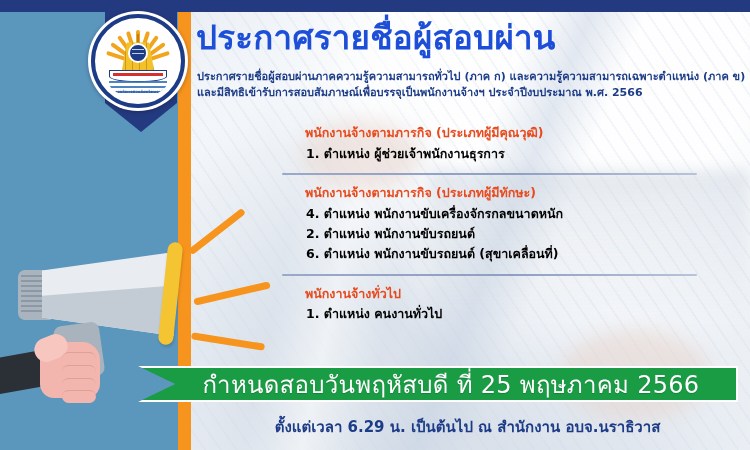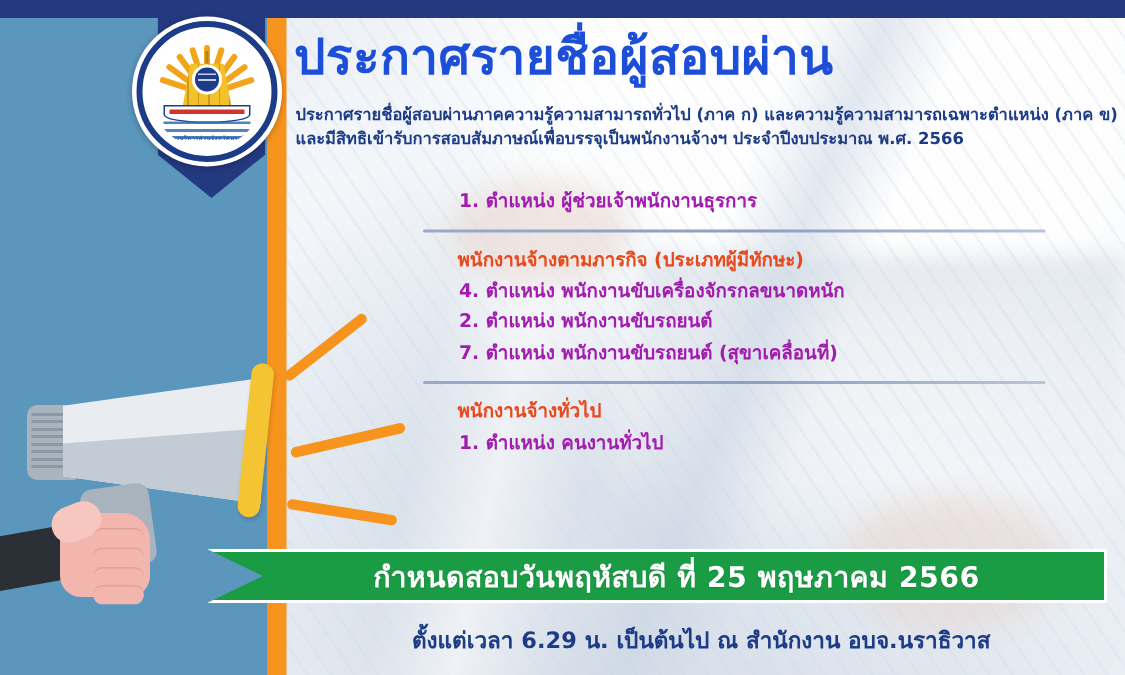--- a/index.html
+++ b/index.html
@@ -69,21 +69,21 @@
   .title { position:absolute; left:196px; top:20px; width:545px;
     font-size:33px; font-weight:bold; color:#1d4ed8; letter-spacing:.3px; line-height:1.12; }
   .subtitle { position:absolute; left:197px; width:552px; font-size:11px; font-weight:bold;
     color:#1d3c87; line-height:1.42; }
   .sub1 { top:69px; } .sub2 { top:85px; }
 
   
   .sections { position:absolute; left:305px; top:124px; width:420px; }
   .sec { position:relative; }
   .sec-head { font-size:12.5px; font-weight:bold; color:#e8491d; line-height:1.5; margin-bottom:1px; }
-  .sec-item { font-size:12.5px; font-weight:bold; color:#a21caf; line-height:1.62; padding-left:1px; }
+  .sec-item { font-size:12.5px; font-weight:bold; color:#000000; line-height:1.62; padding-left:1px; }
   .divider { height:2px; width:415px; margin:9px 0 9px -23px;
     background:linear-gradient(90deg,#9aa9c9 0%,#8f9fc2 55%,#b9c4da 100%); border-radius:1px; }
 
   
   .mega { position:absolute; left:4px; top:236px; width:210px; height:170px; }
   .mega .body { position:absolute; left:38px; top:16px; width:132px; height:84px; background:#e9edf1;
     clip-path:polygon(0 22%,100% 0,100% 100%,0 78%); }
   .mega .body-lo { position:absolute; left:38px; top:16px; width:132px; height:84px; background:#c3ccd4;
     clip-path:polygon(0 52%,100% 40%,100% 100%,0 78%); }
   .mega .rim { position:absolute; left:159px; top:6px; width:15px; height:103px; background:#f5c433;
@@ -109,21 +109,21 @@
   .ray { position:absolute; height:7px; background:#f7941e; border-radius:4px; }
   .ray1 { left:183px; top:228px; width:68px; transform:rotate(-38deg); }
   .ray2 { left:193px; top:290px; width:78px; transform:rotate(-13deg); }
   .ray3 { left:191px; top:338px; width:74px; transform:rotate(9deg); }
 
   
   .ribbon { position:absolute; left:138px; top:366px; width:600px; height:36px; background:#1a9c45;
     border:2px solid #ffffff;
     clip-path:polygon(0 0,100% 0,100% 100%,0 100%,6.2% 50%);
     display:flex; align-items:center; justify-content:center; }
-  .ribbon span { font-size:19px; font-weight:bold; color:#ffffff; letter-spacing:.3px;
+  .ribbon span { font-size:24px; font-weight:normal; color:#ffffff; letter-spacing:.3px;
     padding-left:26px; text-shadow:0 1px 1px rgba(0,0,0,0.18); }
 
   
   .footer { position:absolute; left:190px; top:415px; width:555px; text-align:center;
     font-size:15px; font-weight:bold; color:#1d3c87; }
 </style>
 </head>
 <body>
 
 <div class="poster">
@@ -162,30 +162,31 @@
     </div>
   </div>
 
   <div class="title">ประกาศรายชื่อผู้สอบผ่าน</div>
   <div class="subtitle sub1">ประกาศรายชื่อผู้สอบผ่านภาคความรู้ความสามารถทั่วไป (ภาค ก) และความรู้ความสามารถเฉพาะตำแหน่ง (ภาค ข)</div>
   <div class="subtitle sub2">และมีสิทธิเข้ารับการสอบสัมภาษณ์เพื่อบรรจุเป็นพนักงานจ้างฯ ประจำปีงบประมาณ พ.ศ. 2566</div>
 
   <div class="sections">
 
     <div class="sec">
+      <div class="sec-head">พนักงานจ้างตามภารกิจ (ประเภทผู้มีคุณวุฒิ)</div>
       <div class="sec-item">1. ตำแหน่ง ผู้ช่วยเจ้าพนักงานธุรการ</div>
     </div>
 
     <div class="divider"></div>
 
     <div class="sec">
       <div class="sec-head">พนักงานจ้างตามภารกิจ (ประเภทผู้มีทักษะ)</div>
       <div class="sec-item">4. ตำแหน่ง พนักงานขับเครื่องจักรกลขนาดหนัก</div>
       <div class="sec-item">2. ตำแหน่ง พนักงานขับรถยนต์</div>
-      <div class="sec-item">7. ตำแหน่ง พนักงานขับรถยนต์ (สุขาเคลื่อนที่)</div>
+      <div class="sec-item">6. ตำแหน่ง พนักงานขับรถยนต์ (สุขาเคลื่อนที่)</div>
     </div>
 
     <div class="divider"></div>
 
     <div class="sec">
       <div class="sec-head">พนักงานจ้างทั่วไป</div>
       <div class="sec-item">1. ตำแหน่ง คนงานทั่วไป</div>
     </div>
   </div>
 

